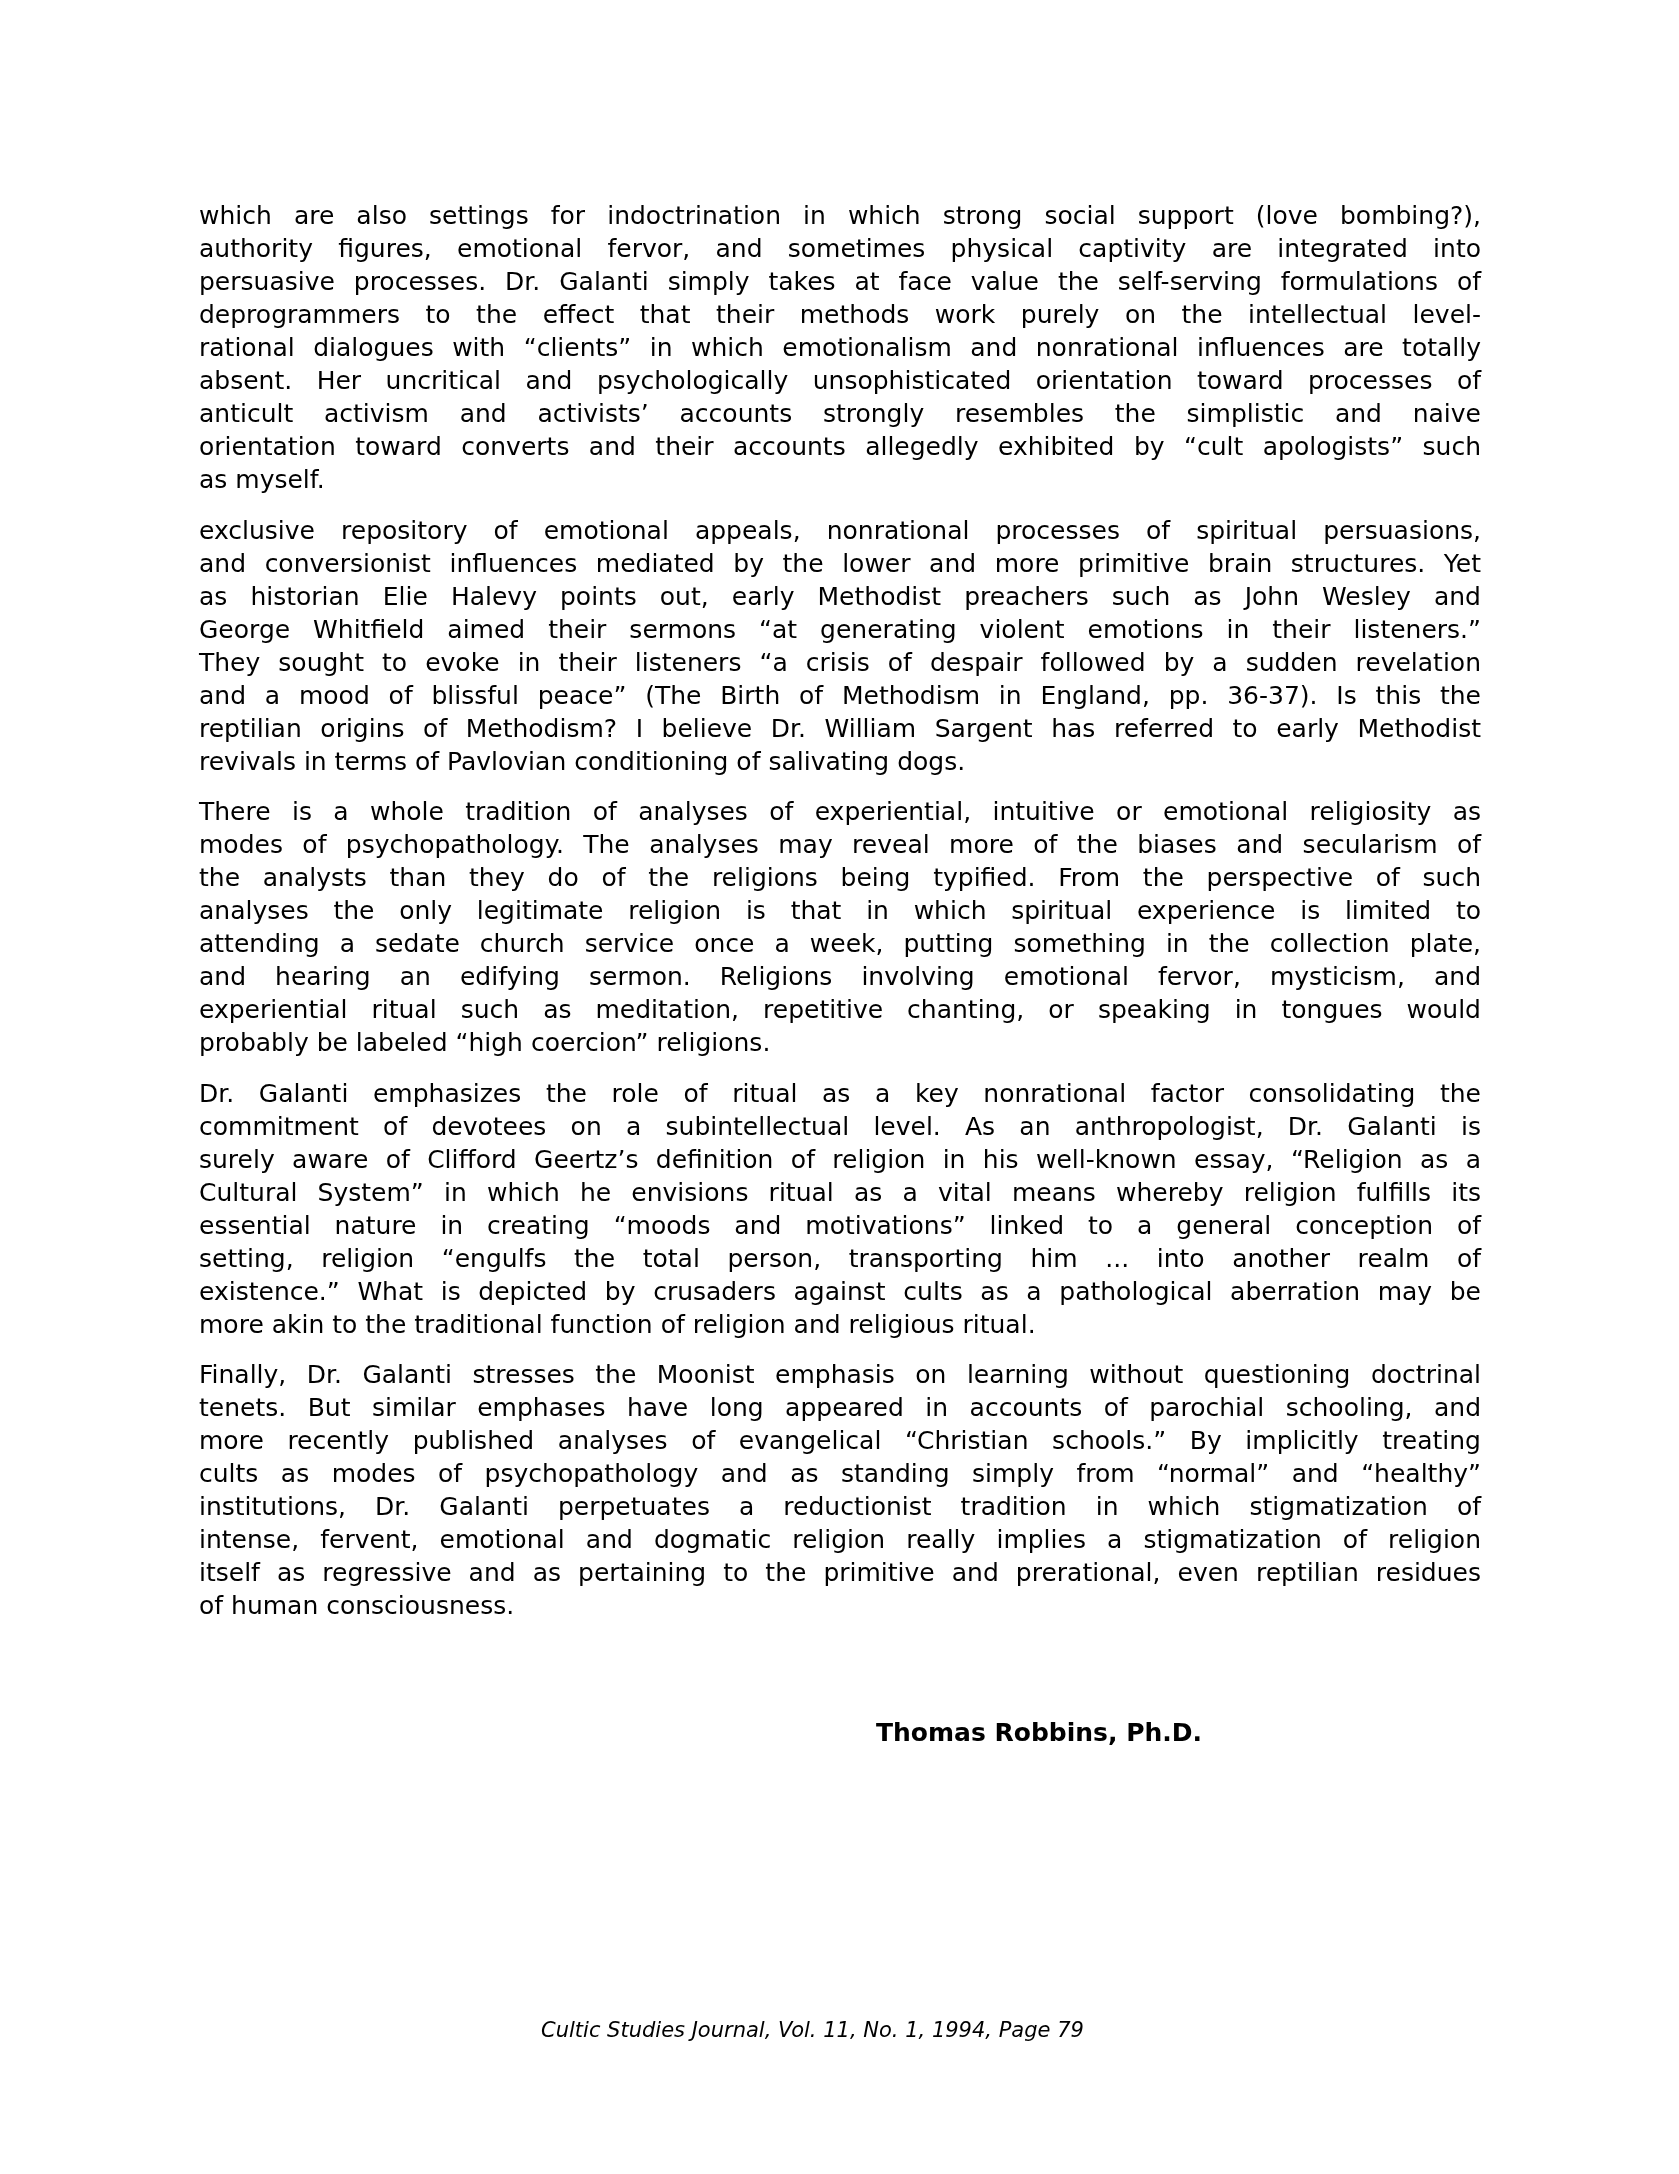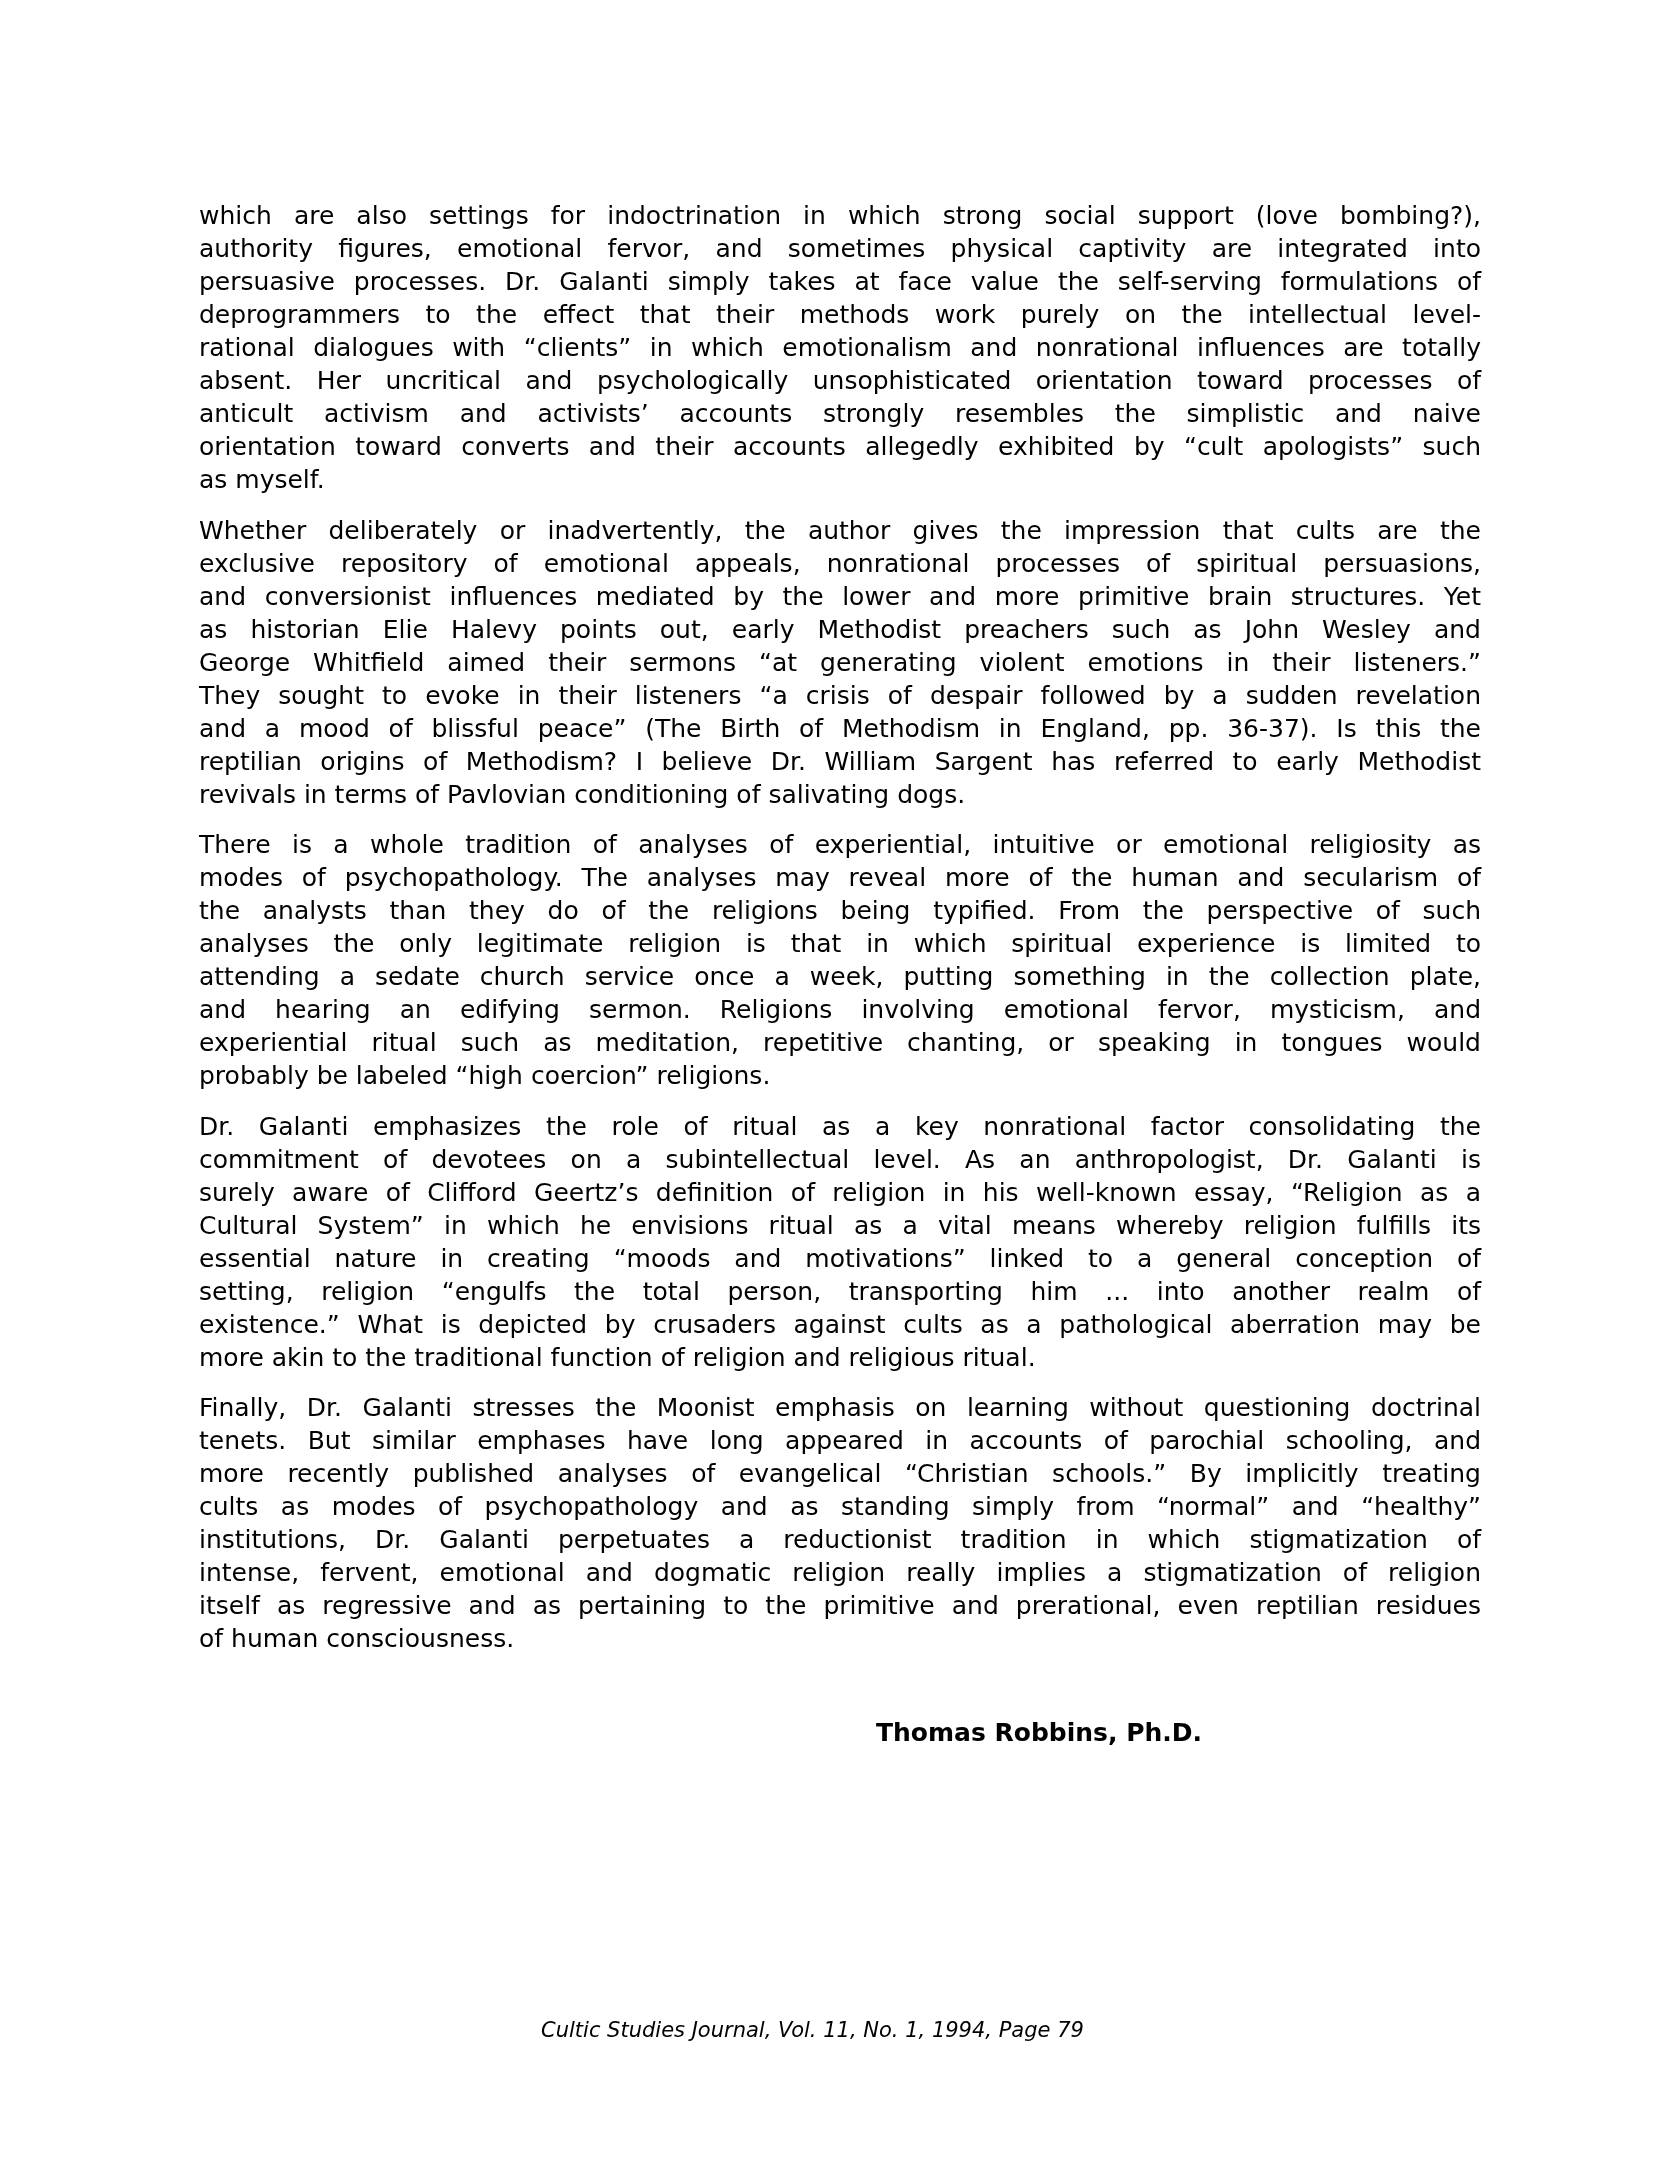--- a/index.html
+++ b/index.html
@@ -76,33 +76,32 @@
         <span class="line">authority figures, emotional fervor, and sometimes physical captivity are integrated into</span>
         <span class="line">persuasive processes. Dr. Galanti simply takes at face value the self-serving formulations of</span>
         <span class="line">deprogrammers to the effect that their methods work purely on the intellectual level-</span>
         <span class="line">rational dialogues with “clients” in which emotionalism and nonrational influences are totally</span>
         <span class="line">absent. Her uncritical and psychologically unsophisticated orientation toward processes of</span>
         <span class="line">anticult activism and activists’ accounts strongly resembles the simplistic and naive</span>
         <span class="line">orientation toward converts and their accounts allegedly exhibited by “cult apologists” such</span>
         <span class="line last">as myself.</span>
       </div>
       <div class="para">
-        <span class="line">Whether deliberately or inadvertently, the author gives the impression that cults are the</span>
         <span class="line">exclusive repository of emotional appeals, nonrational processes of spiritual persuasions,</span>
         <span class="line">and conversionist influences mediated by the lower and more primitive brain structures. Yet</span>
         <span class="line">as historian Elie Halevy points out, early Methodist preachers such as John Wesley and</span>
         <span class="line">George Whitfield aimed their sermons “at generating violent emotions in their listeners.”</span>
         <span class="line">They sought to evoke in their listeners “a crisis of despair followed by a sudden revelation</span>
         <span class="line">and a mood of blissful peace” (The Birth of Methodism in England, pp. 36-37). Is this the</span>
         <span class="line">reptilian origins of Methodism? I believe Dr. William Sargent has referred to early Methodist</span>
         <span class="line last">revivals in terms of Pavlovian conditioning of salivating dogs.</span>
       </div>
       <div class="para">
         <span class="line">There is a whole tradition of analyses of experiential, intuitive or emotional religiosity as</span>
-        <span class="line">modes of psychopathology. The analyses may reveal more of the human and secularism of</span>
+        <span class="line">modes of psychopathology. The analyses may reveal more of the biases and secularism of</span>
         <span class="line">the analysts than they do of the religions being typified. From the perspective of such</span>
         <span class="line">analyses the only legitimate religion is that in which spiritual experience is limited to</span>
         <span class="line">attending a sedate church service once a week, putting something in the collection plate,</span>
         <span class="line">and hearing an edifying sermon. Religions involving emotional fervor, mysticism, and</span>
         <span class="line">experiential ritual such as meditation, repetitive chanting, or speaking in tongues would</span>
         <span class="line last">probably be labeled “high coercion” religions.</span>
       </div>
       <div class="para">
         <span class="line">Dr. Galanti emphasizes the role of ritual as a key nonrational factor consolidating the</span>
         <span class="line">commitment of devotees on a subintellectual level. As an anthropologist, Dr. Galanti is</span>

